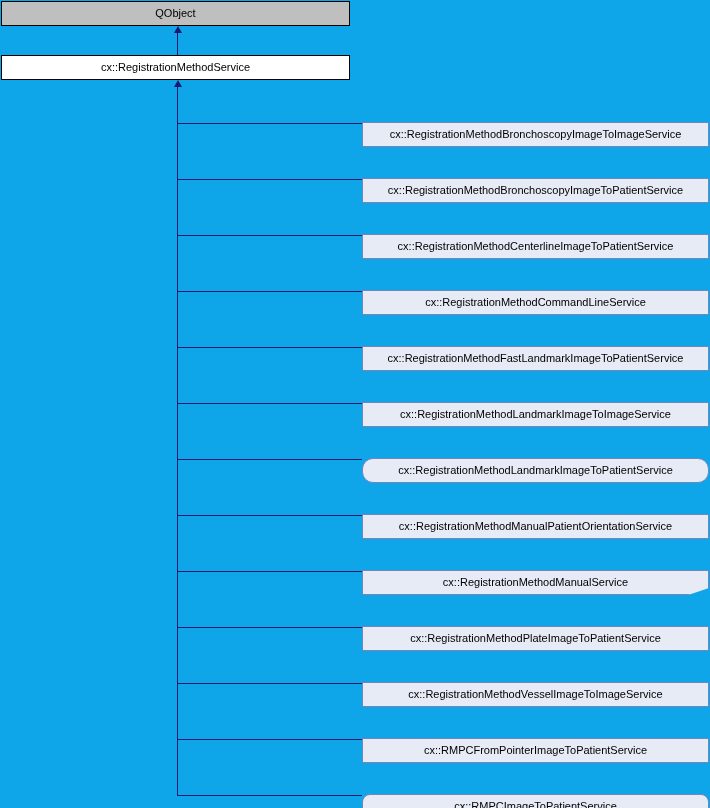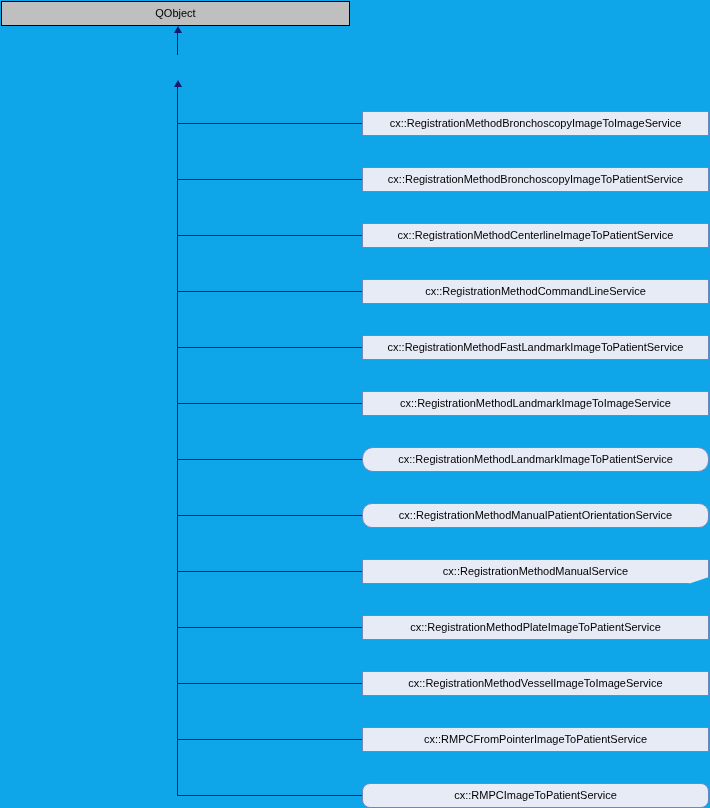--- a/index.html
+++ b/index.html
@@ -32,20 +32,21 @@
     background: #bfbfbf;
     border: 1px solid #000000;
   }
   .node.base {
     background: #ffffff;
     border: 1px solid #000000;
   }
   .node.derived {
     background: #e7ebf5;
     border: 1px solid #7286bc;
+    margin-top: 11px;
   }
   .node.derived.folded {
     border: none;
     background: transparent;
   }
   .node.derived.folded .fold-bg {
     position: absolute;
     inset: 0;
     background: #e7ebf5;
     border: 1px solid #7286bc;
@@ -82,20 +83,23 @@
 
 <div id="diagram">
 
   <div class="node root" style="left:1px; top:1px; width:349px; height:25px;">
     <span class="node-label">QObject</span>
   </div>
 
   <div class="arrow-up" style="left:174px; top:26px;"></div>
   <div class="edge v" style="left:177px; top:33px; height:22px;"></div>
 
+  <div class="node base" style="left:1px; top:55px; width:349px; height:25px;">
+    <span class="node-label">cx::RegistrationMethodService</span>
+  </div>
 
   <div class="arrow-up" style="left:174px; top:80px;"></div>
 
   <div class="edge v" style="left:177px; top:87px; height:709px;"></div>
 
   <div id="derived-layer">
       <div class="edge h" style="left: 177px; top: 123px; width: 185px;"></div>
       <div class="node derived" style="left: 362px; top: 111px; width: 347px; height: 25px;">
         <span class="node-label">cx::RegistrationMethodBronchoscopyImageToImageService</span>
       </div>
@@ -117,21 +121,21 @@
       </div>
       <div class="edge h" style="left: 177px; top: 403px; width: 185px;"></div>
       <div class="node derived" style="left: 362px; top: 391px; width: 347px; height: 25px;">
         <span class="node-label">cx::RegistrationMethodLandmarkImageToImageService</span>
       </div>
       <div class="edge h" style="left: 177px; top: 459px; width: 185px;"></div>
       <div class="node derived" style="left: 362px; top: 447px; width: 347px; height: 25px; border-radius: 11px;">
         <span class="node-label">cx::RegistrationMethodLandmarkImageToPatientService</span>
       </div>
       <div class="edge h" style="left: 177px; top: 515px; width: 185px;"></div>
-      <div class="node derived" style="left: 362px; top: 503px; width: 347px; height: 25px; border-radius: 10px;">
+      <div class="node derived" style="left: 362px; top: 503px; width: 347px; height: 25px;">
         <span class="node-label">cx::RegistrationMethodManualPatientOrientationService</span>
       </div>
       <div class="edge h" style="left: 177px; top: 571px; width: 185px;"></div>
       <div class="node derived folded" style="left: 362px; top: 559px; width: 347px; height: 25px;">
         <div class="fold-bg"></div>
         <span class="node-label">cx::RegistrationMethodManualService</span>
       </div>
       <div class="edge h" style="left: 177px; top: 627px; width: 185px;"></div>
       <div class="node derived" style="left: 362px; top: 615px; width: 347px; height: 25px;">
         <span class="node-label">cx::RegistrationMethodPlateImageToPatientService</span>

